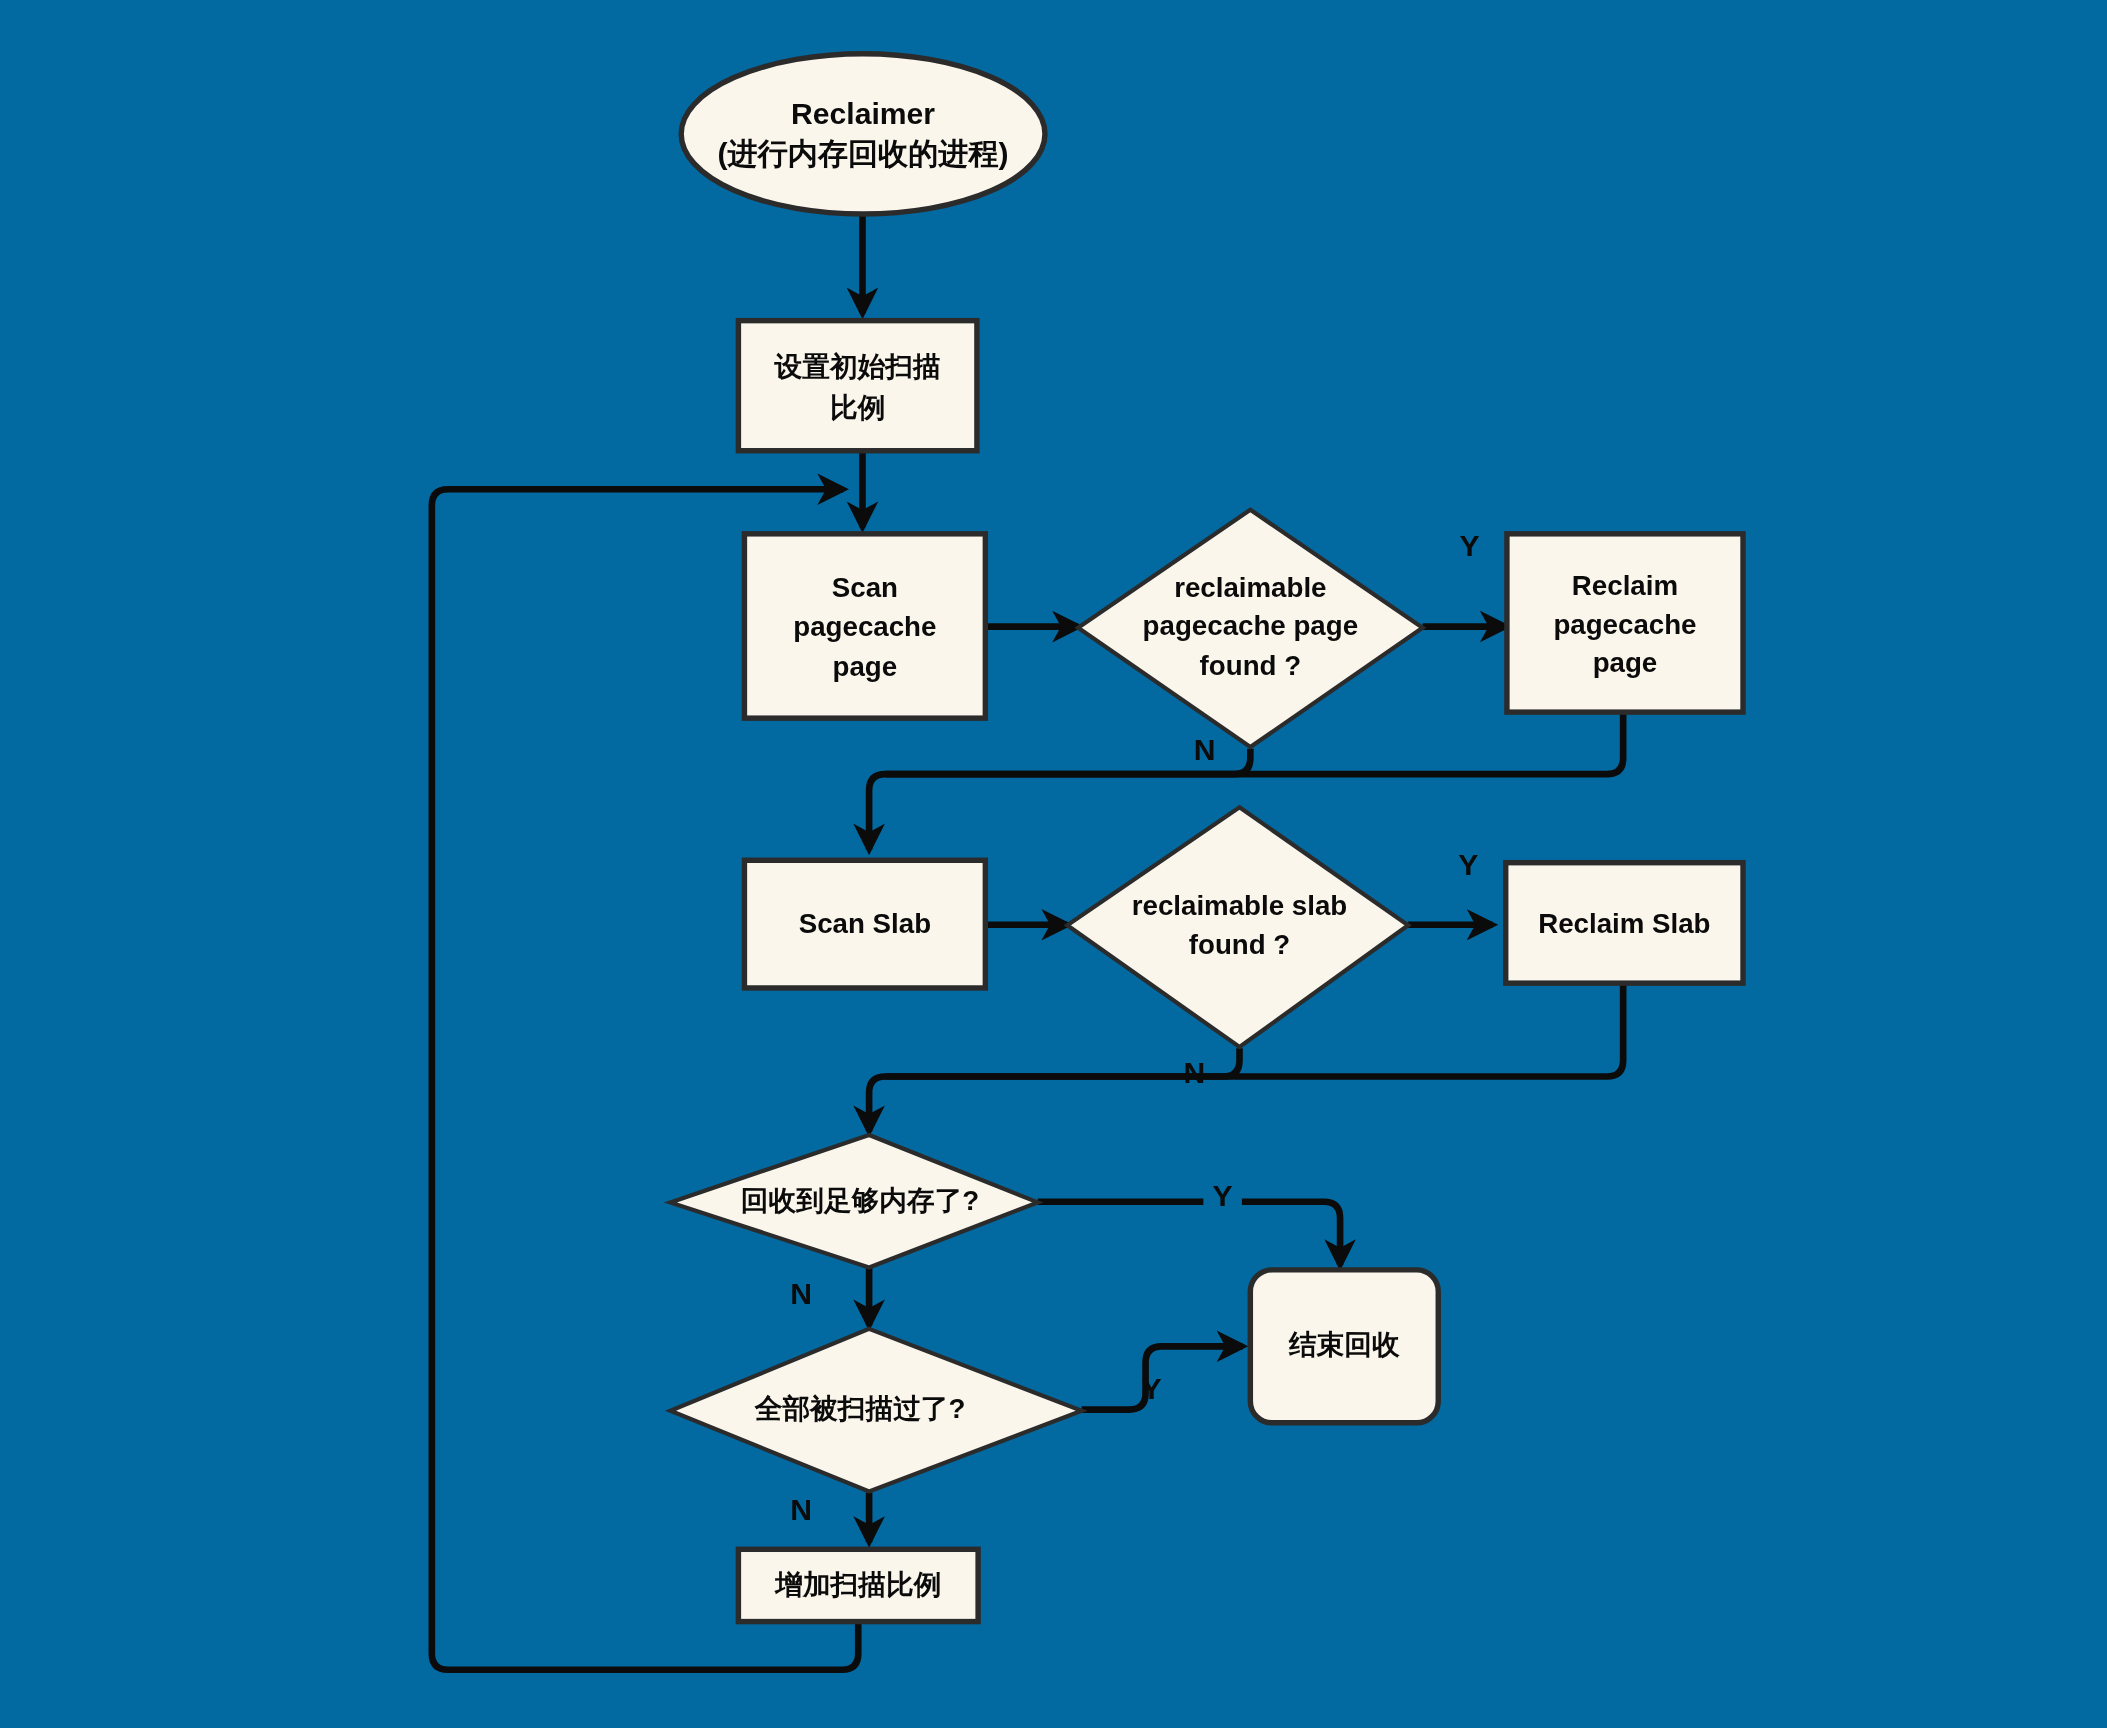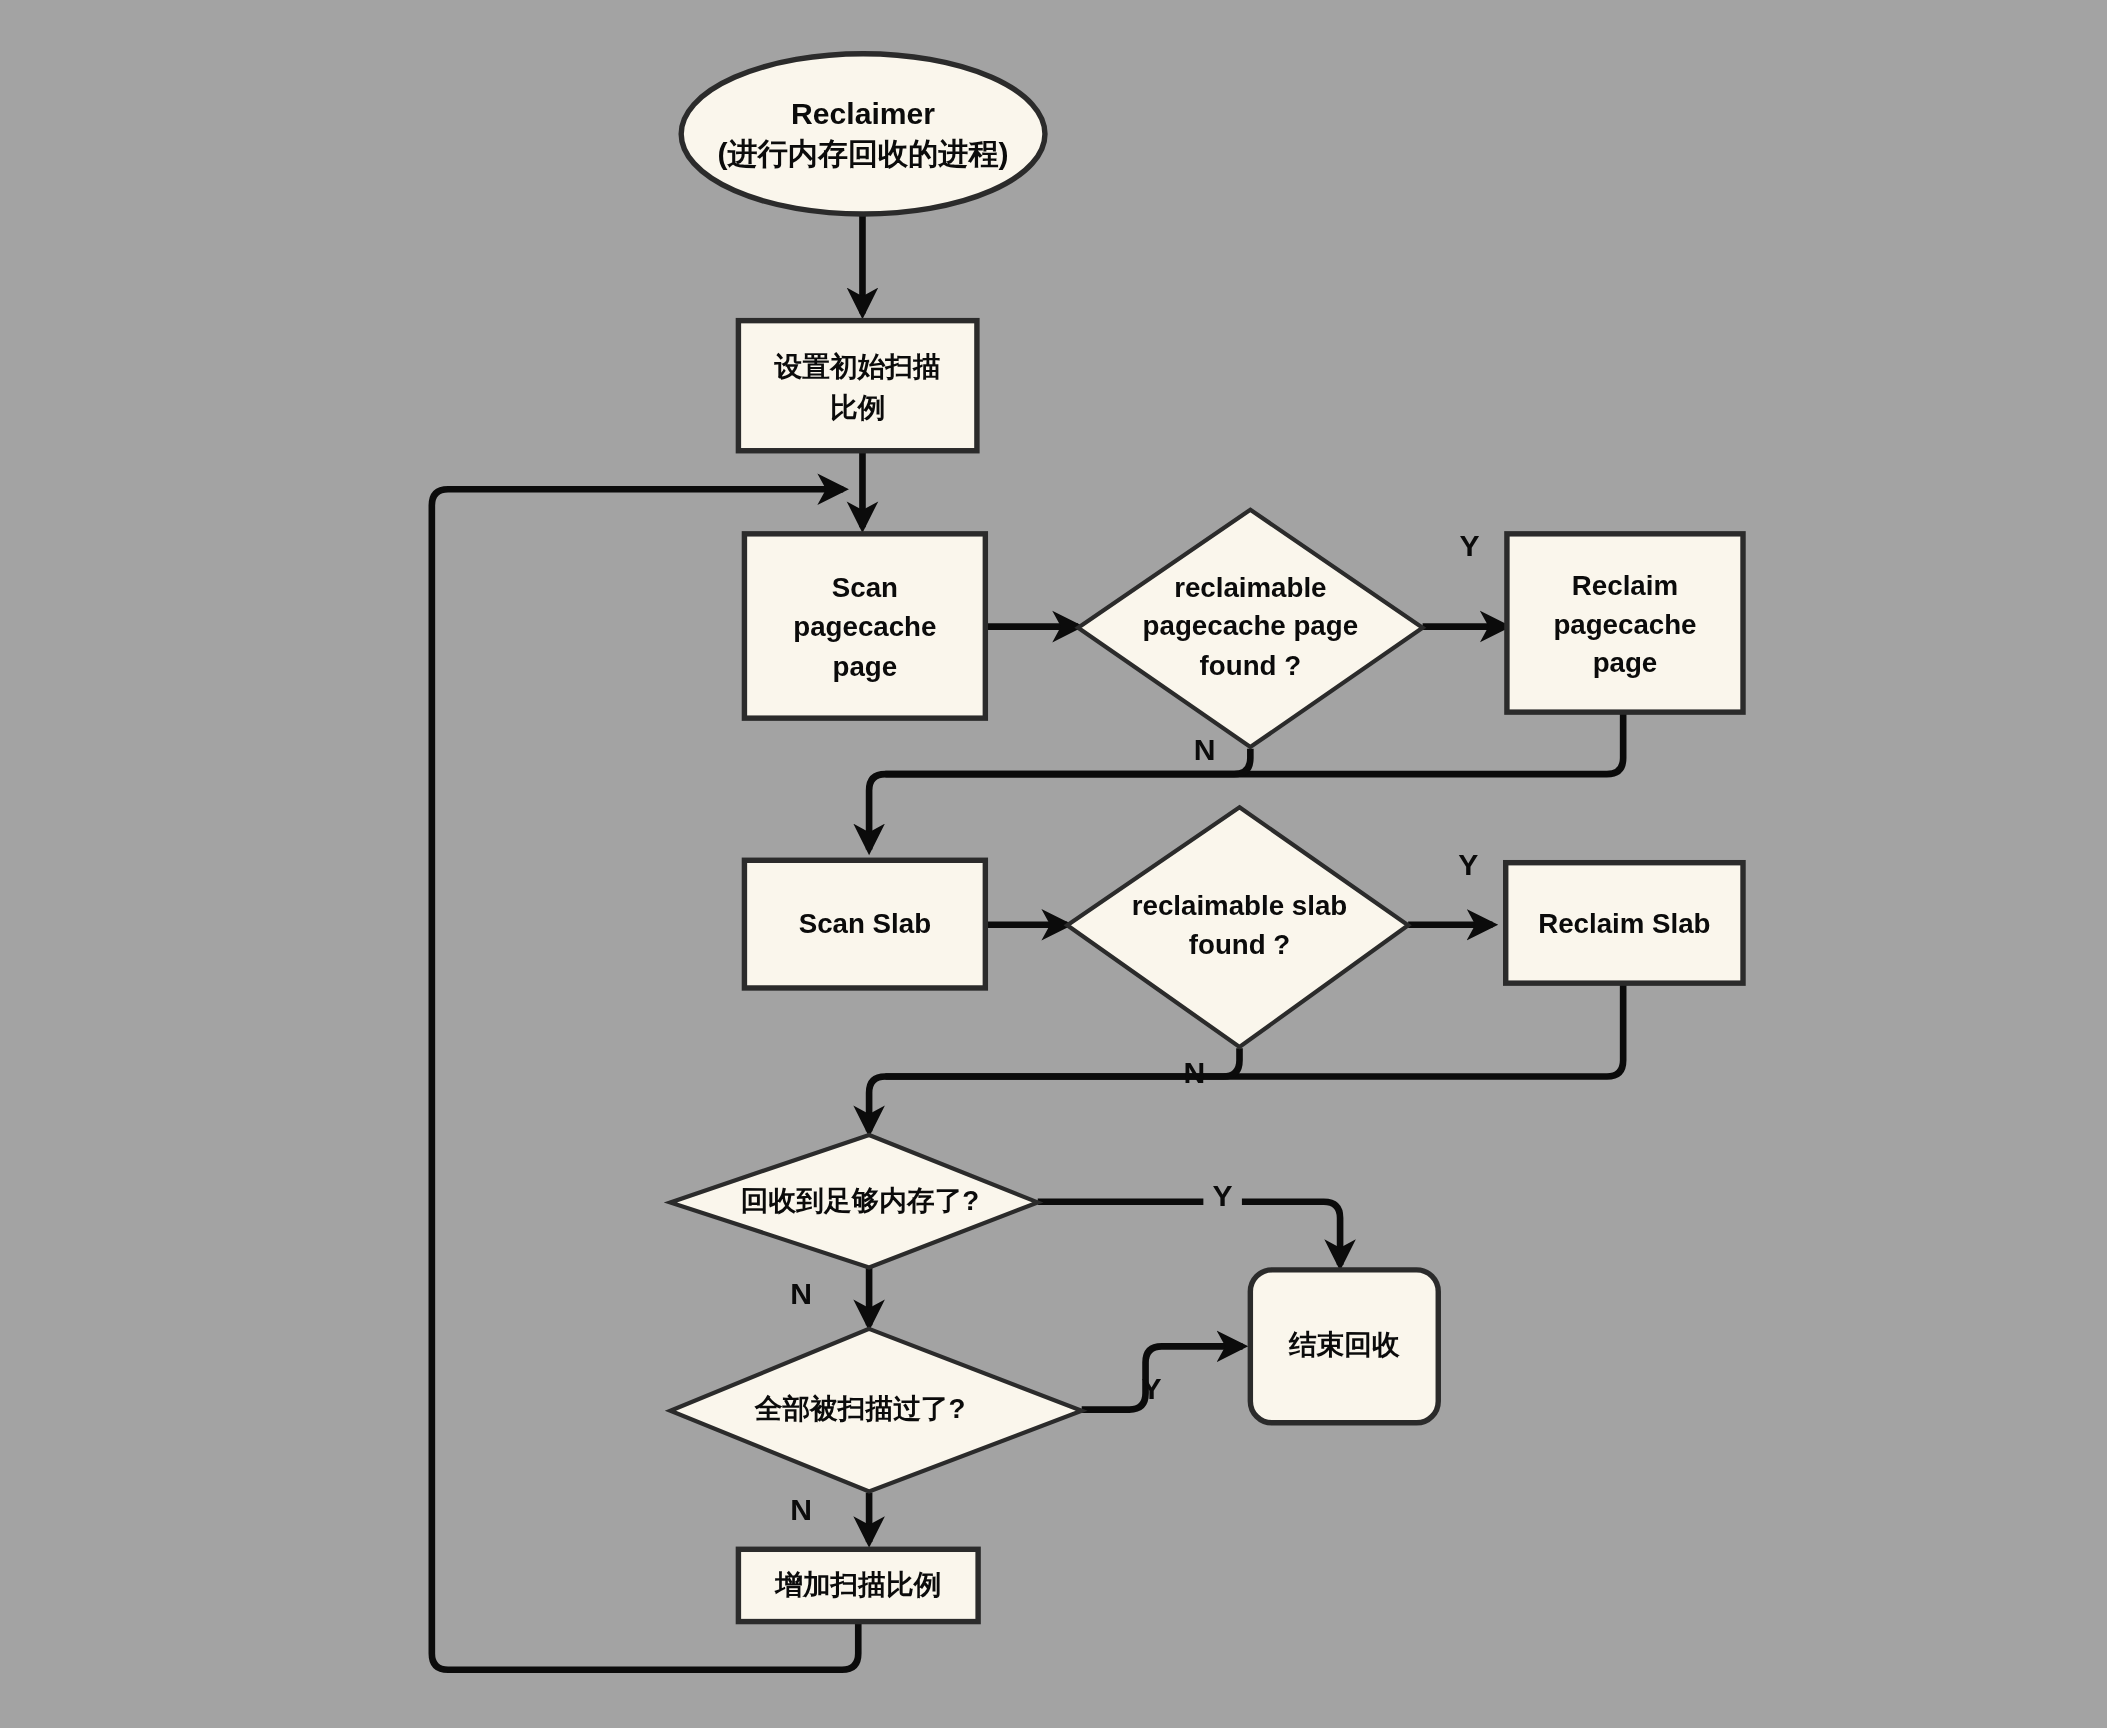--- a/index.html
+++ b/index.html
@@ -4,21 +4,21 @@
 <style>
   html, body {
     margin: 0;
     padding: 0;
     background: #faf6ec;
   }
   #stage {
     position: relative;
     width: 2108px;
     height: 1729px;
-    background: #a3a3a3;
+    background: #0369a1;
     overflow: hidden;
   }
   svg#flow {
     position: absolute;
     top: 0;
     left: 0;
     width: 2108px;
     height: 1729px;
     display: block;
   }

